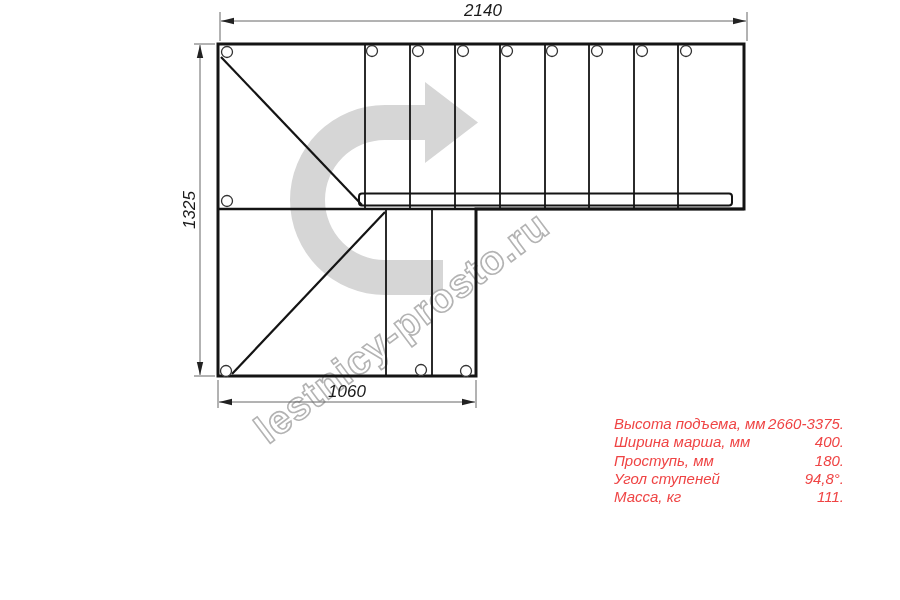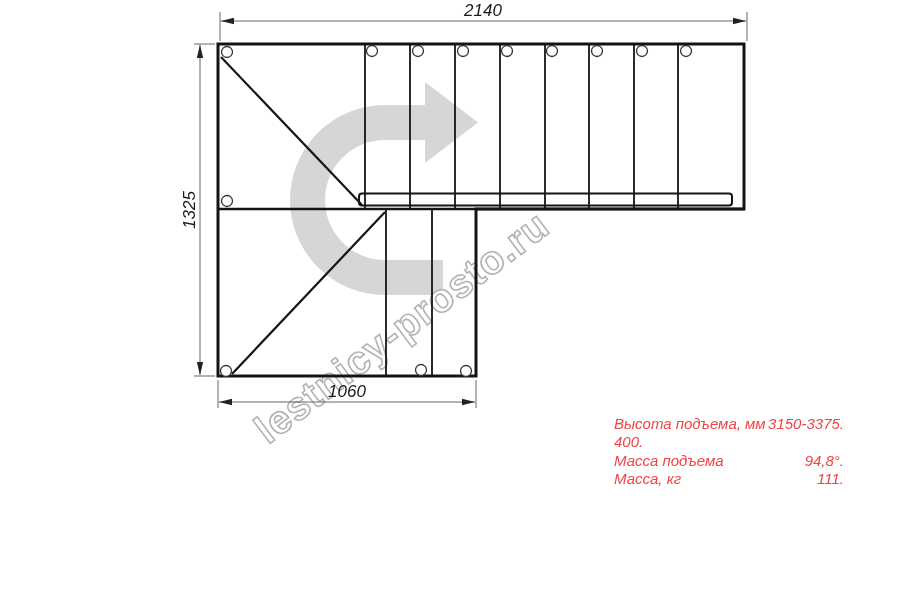--- a/index.html
+++ b/index.html
@@ -130,27 +130,32 @@
         <polygon points="475,402 462,398.8 462,405.2"></polygon>
       </g>
       <text class="dim-text" x="347" y="397" text-anchor="middle">1060</text>
     </g>
   </svg>
 
   
   <div class="specs">
     <div class="row">
       <span>Высота подъема, мм</span>
-      <span>3150-3375.</span>
+      <span>2660-3375.</span>
     </div>
     <div class="row">
+      <span>Ширина марша, мм</span>
       <span>400.</span>
     </div>
     <div class="row">
-      <span>Масса подъема</span>
+      <span>Проступь, мм</span>
+      <span>180.</span>
+    </div>
+    <div class="row">
+      <span>Угол ступеней</span>
       <span>94,8°.</span>
     </div>
     <div class="row">
       <span>Масса, кг</span>
       <span>111.</span>
     </div>
   </div>
 
 </div>
 

